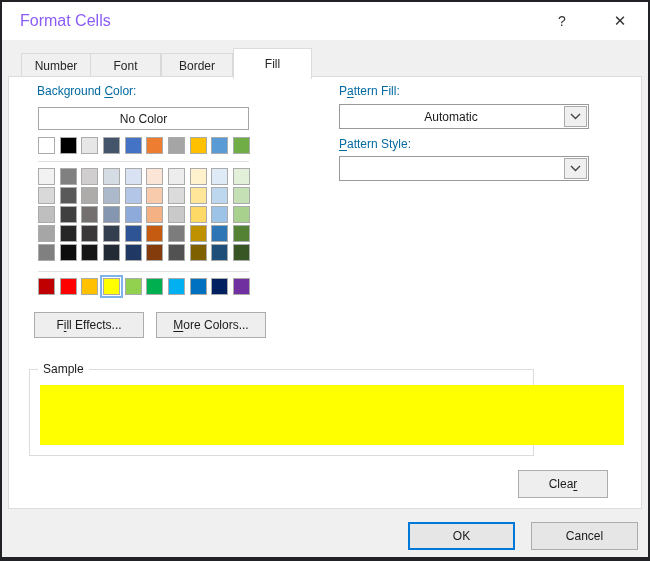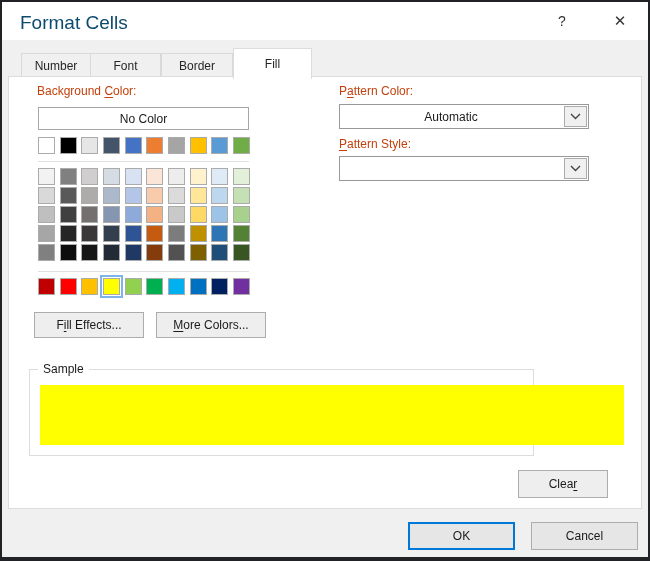--- a/index.html
+++ b/index.html
@@ -18,21 +18,21 @@
     border-bottom-width: 4px;
     overflow: hidden;
   }
   
   .titlebar {
     position: absolute; left: 0; top: 0; right: 0; height: 38px;
     background: #ffffff;
   }
   .titlebar .title {
     position: absolute; left: 18px; top: 10px;
-    font-size: 19px; color: #0c4a6e;
+    font-size: 16px; color: #8b5cf6;
   }
   .tb-btn {
     position: absolute; top: 6px; width: 28px; height: 26px;
     display: flex; align-items: center; justify-content: center;
     font-size: 14px; color: #333; cursor: default;
   }
   .tb-help  { right: 72px; }
   .tb-close { right: 14px; font-size: 15px; }
   
   .tabstrip {
@@ -57,21 +57,21 @@
   .tab-font   { left: 88px;  width: 71px; }
   .tab-border { left: 159px; width: 72px; }
   .tab-fill   { left: 231px; width: 79px; }
   
   .page {
     position: absolute; left: 6px; top: 74px; width: 634px; height: 433px;
     background: #ffffff;
     border: 1px solid #dcdcdc;
     z-index: 2;
   }
-  .label { position: absolute; white-space: nowrap; color: #c2410c; }
+  .label { position: absolute; white-space: nowrap; color: #0369a1; }
   .accel { text-decoration: underline; text-underline-offset: 2px; }
   .lbl-bgcolor { left: 28px; top: 7px; }
   .lbl-pcolor  { left: 330px; top: 7px; }
   .lbl-pstyle  { left: 330px; top: 60px; }
   
   .no-color-btn {
     position: absolute; left: 29px; top: 30px; width: 211px; height: 23px;
     background: #ffffff; border: 1px solid #a6a6a6;
     display: flex; align-items: center; justify-content: center;
     cursor: default;
@@ -265,21 +265,21 @@
       </div>
 
     <div class="btn btn-fill-effects">
         <span><span>F</span><span class="accel">i</span><span>ll Effects...</span></span>
       </div>
 
     <div class="btn btn-more-colors">
         <span><span></span><span class="accel">M</span><span>ore Colors...</span></span>
       </div>
 
-    <div class="label lbl-pcolor"><span>P</span><span class="accel">a</span><span>ttern Color:</span></div>
+    <div class="label lbl-pcolor"><span>P</span><span class="accel">a</span><span>ttern Fill:</span></div>
 
     <div class="combo combo-pcolor">
       <span class="value">Automatic</span>
       <div class="dd-btn">
         <svg class="chev" width="11" height="7" viewBox="0 0 11 7">
             <polyline points="1,1 5.5,5.5 10,1" fill="none" stroke="#444444" stroke-width="1.4"></polyline>
           </svg>
       </div>
     </div>
 

